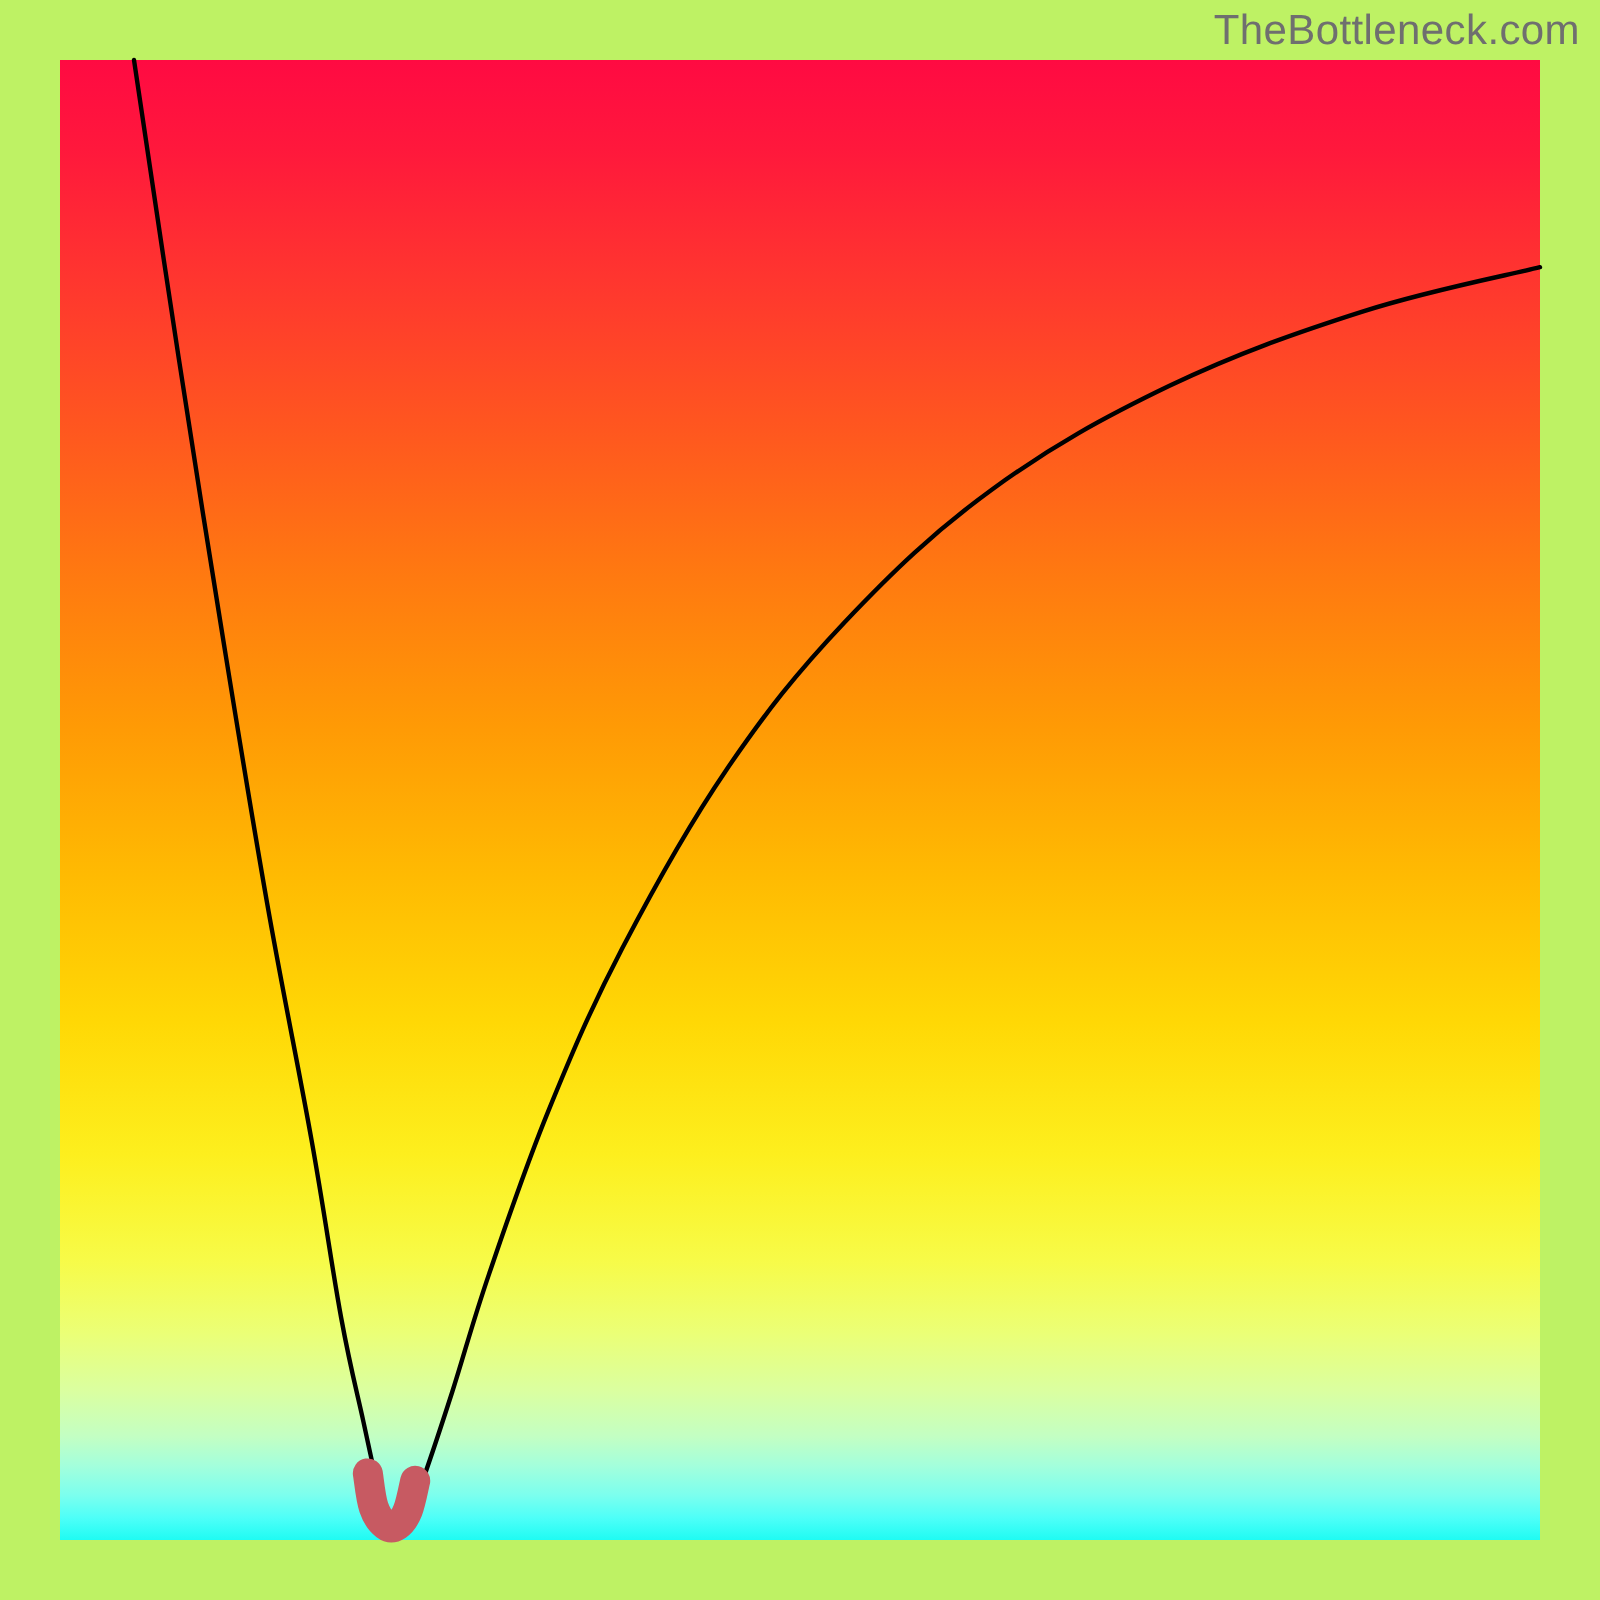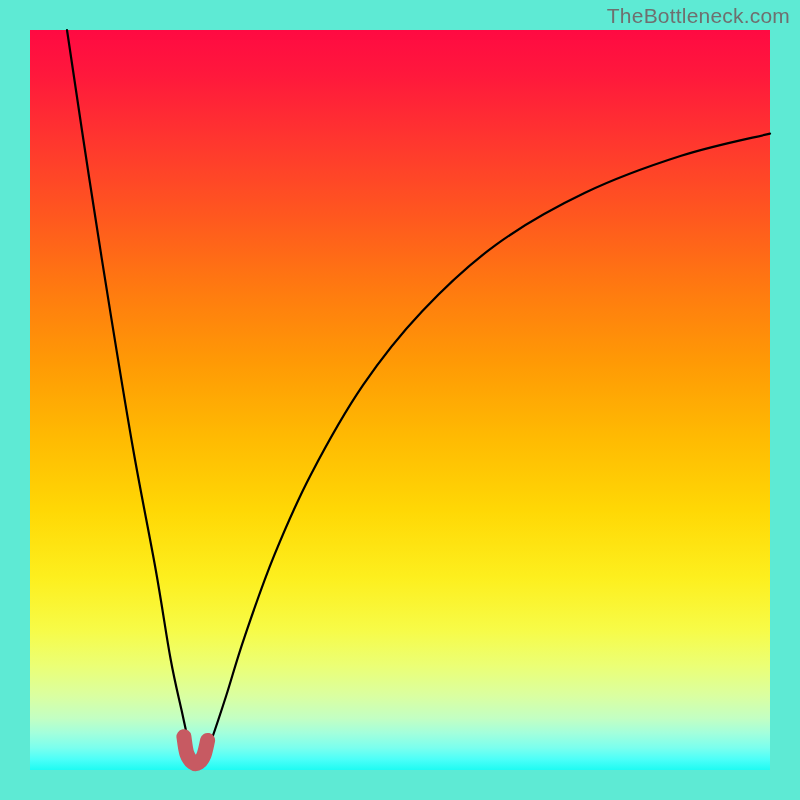--- a/index.html
+++ b/index.html
@@ -7,21 +7,21 @@
     padding: 0;
     width: 800px;
     height: 800px;
     background: #000;
     overflow: hidden;
     font-family: Arial, Helvetica, sans-serif;
   }
   .outer {
     width: 800px;
     height: 800px;
-    background: #5eead4;
+    background: #bef264;
     position: relative;
   }
   .plot {
     position: absolute;
     left: 30px;
     top: 30px;
     width: 740px;
     height: 740px;
     background: linear-gradient(
       to bottom,

